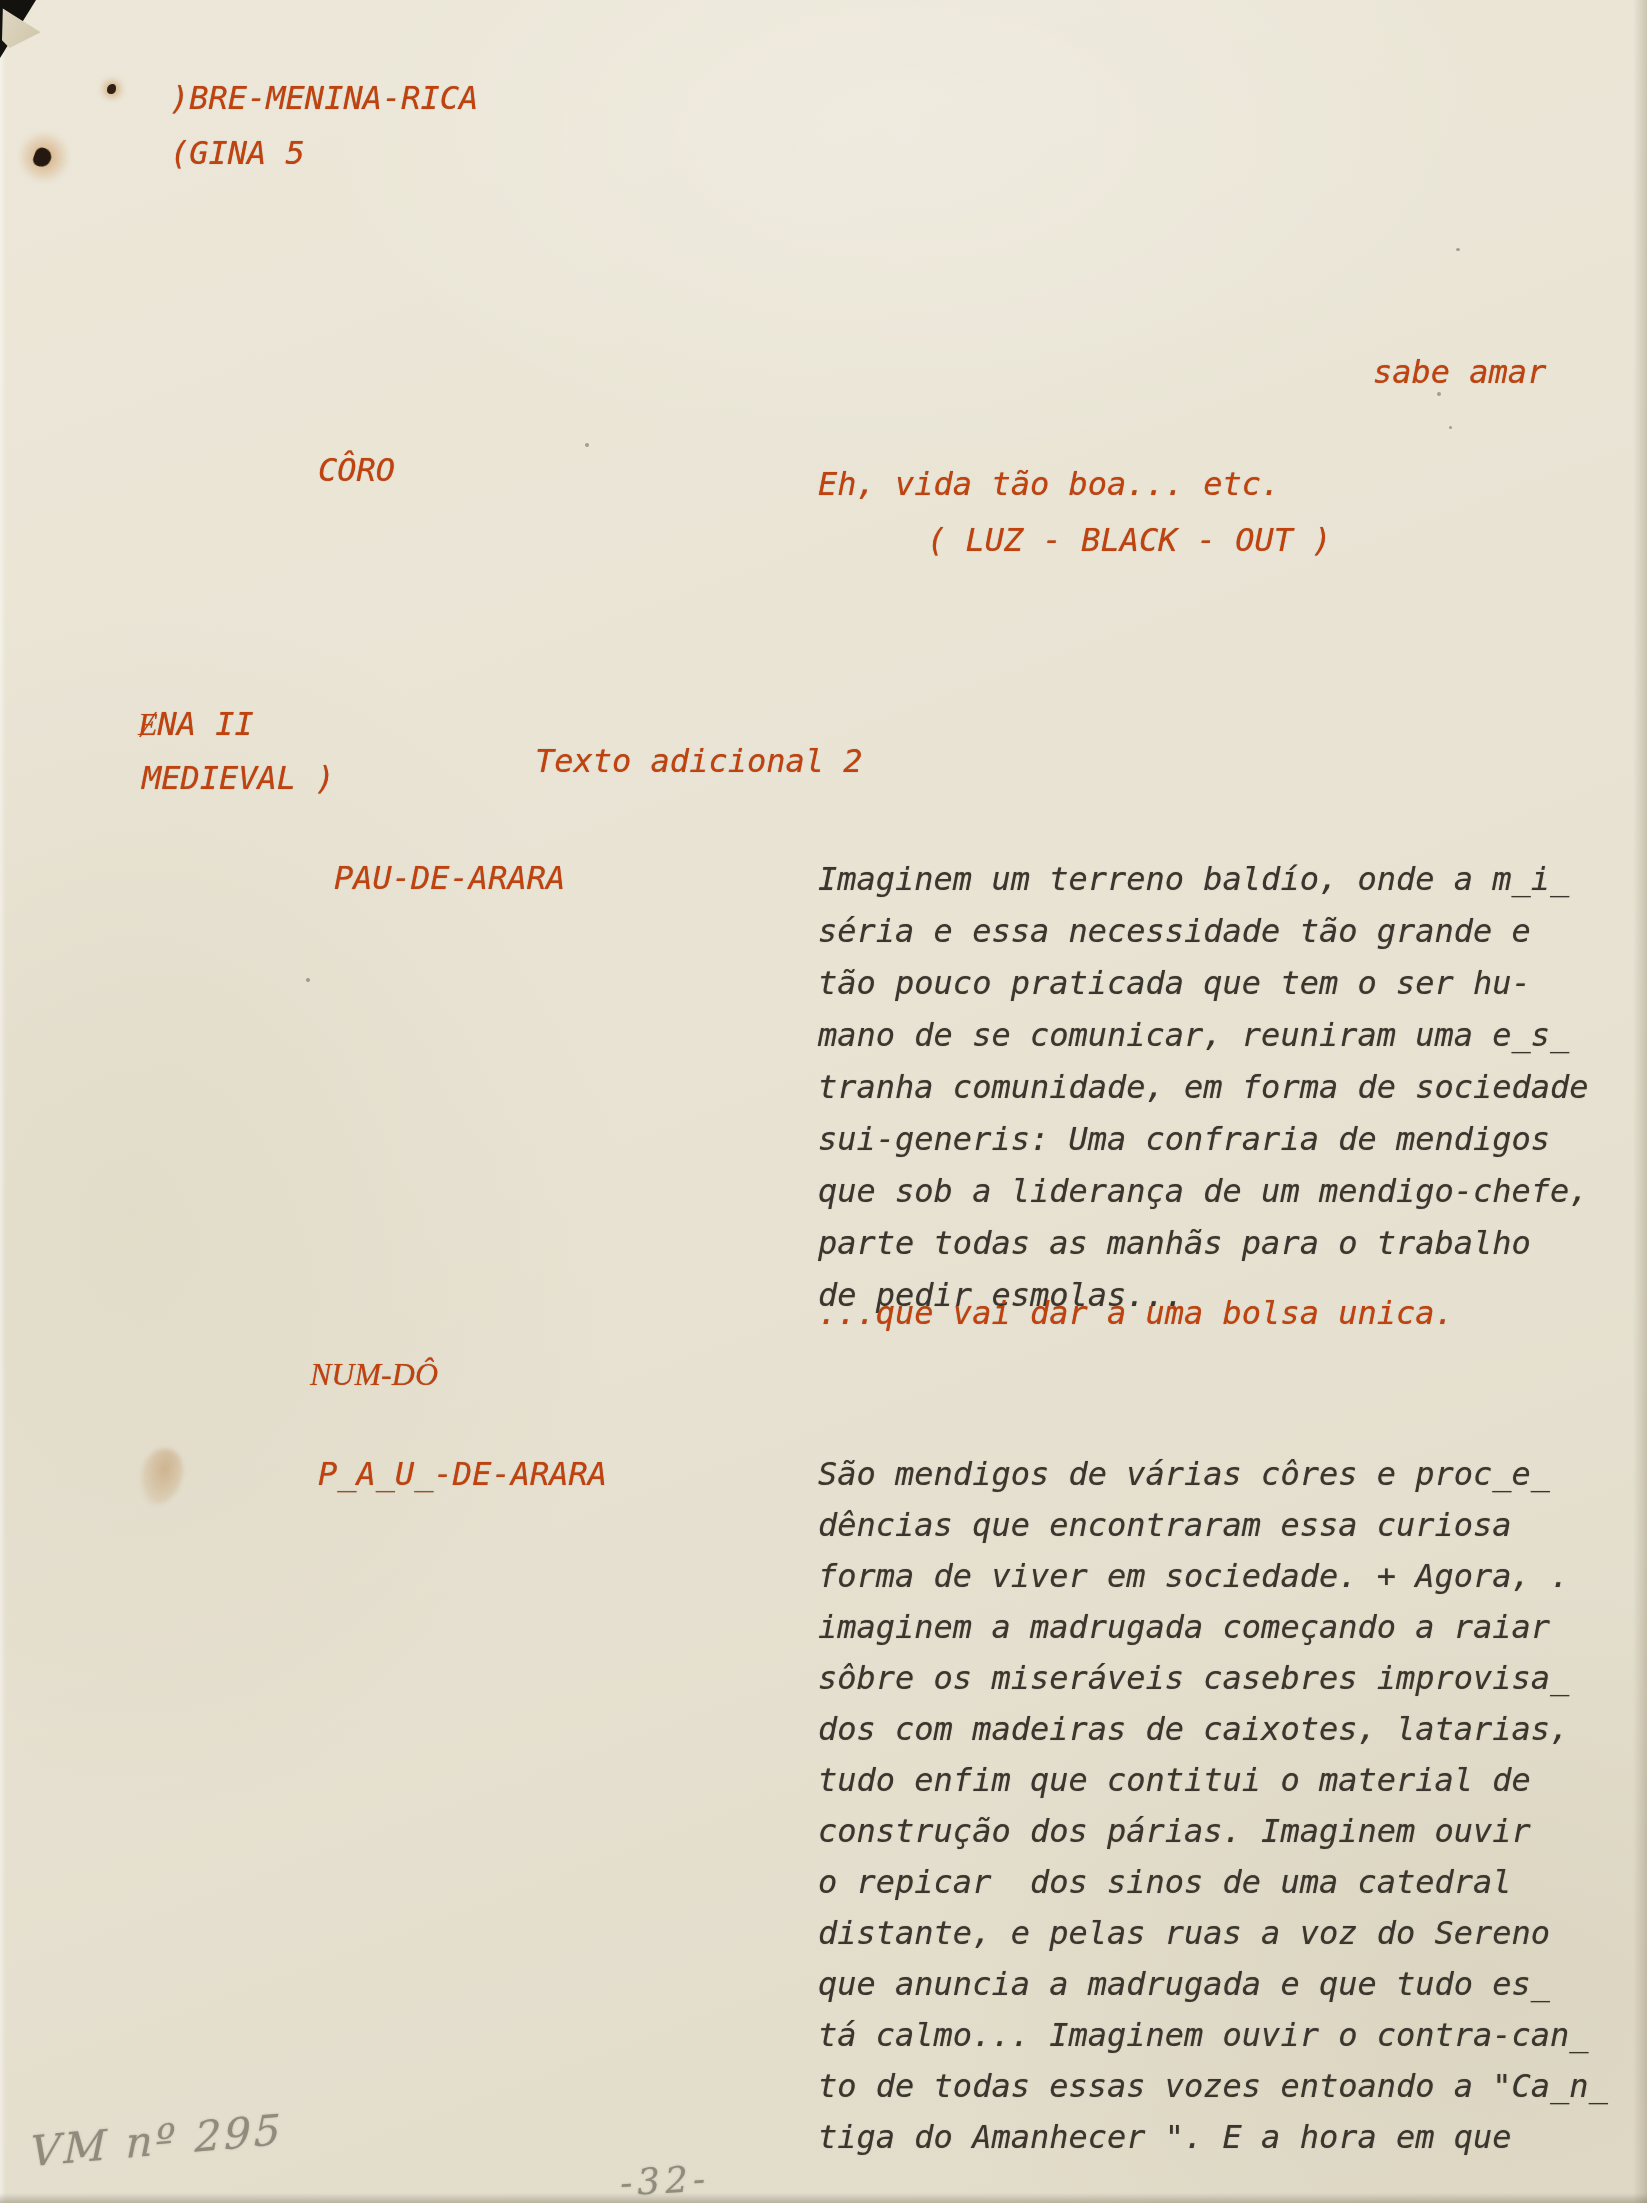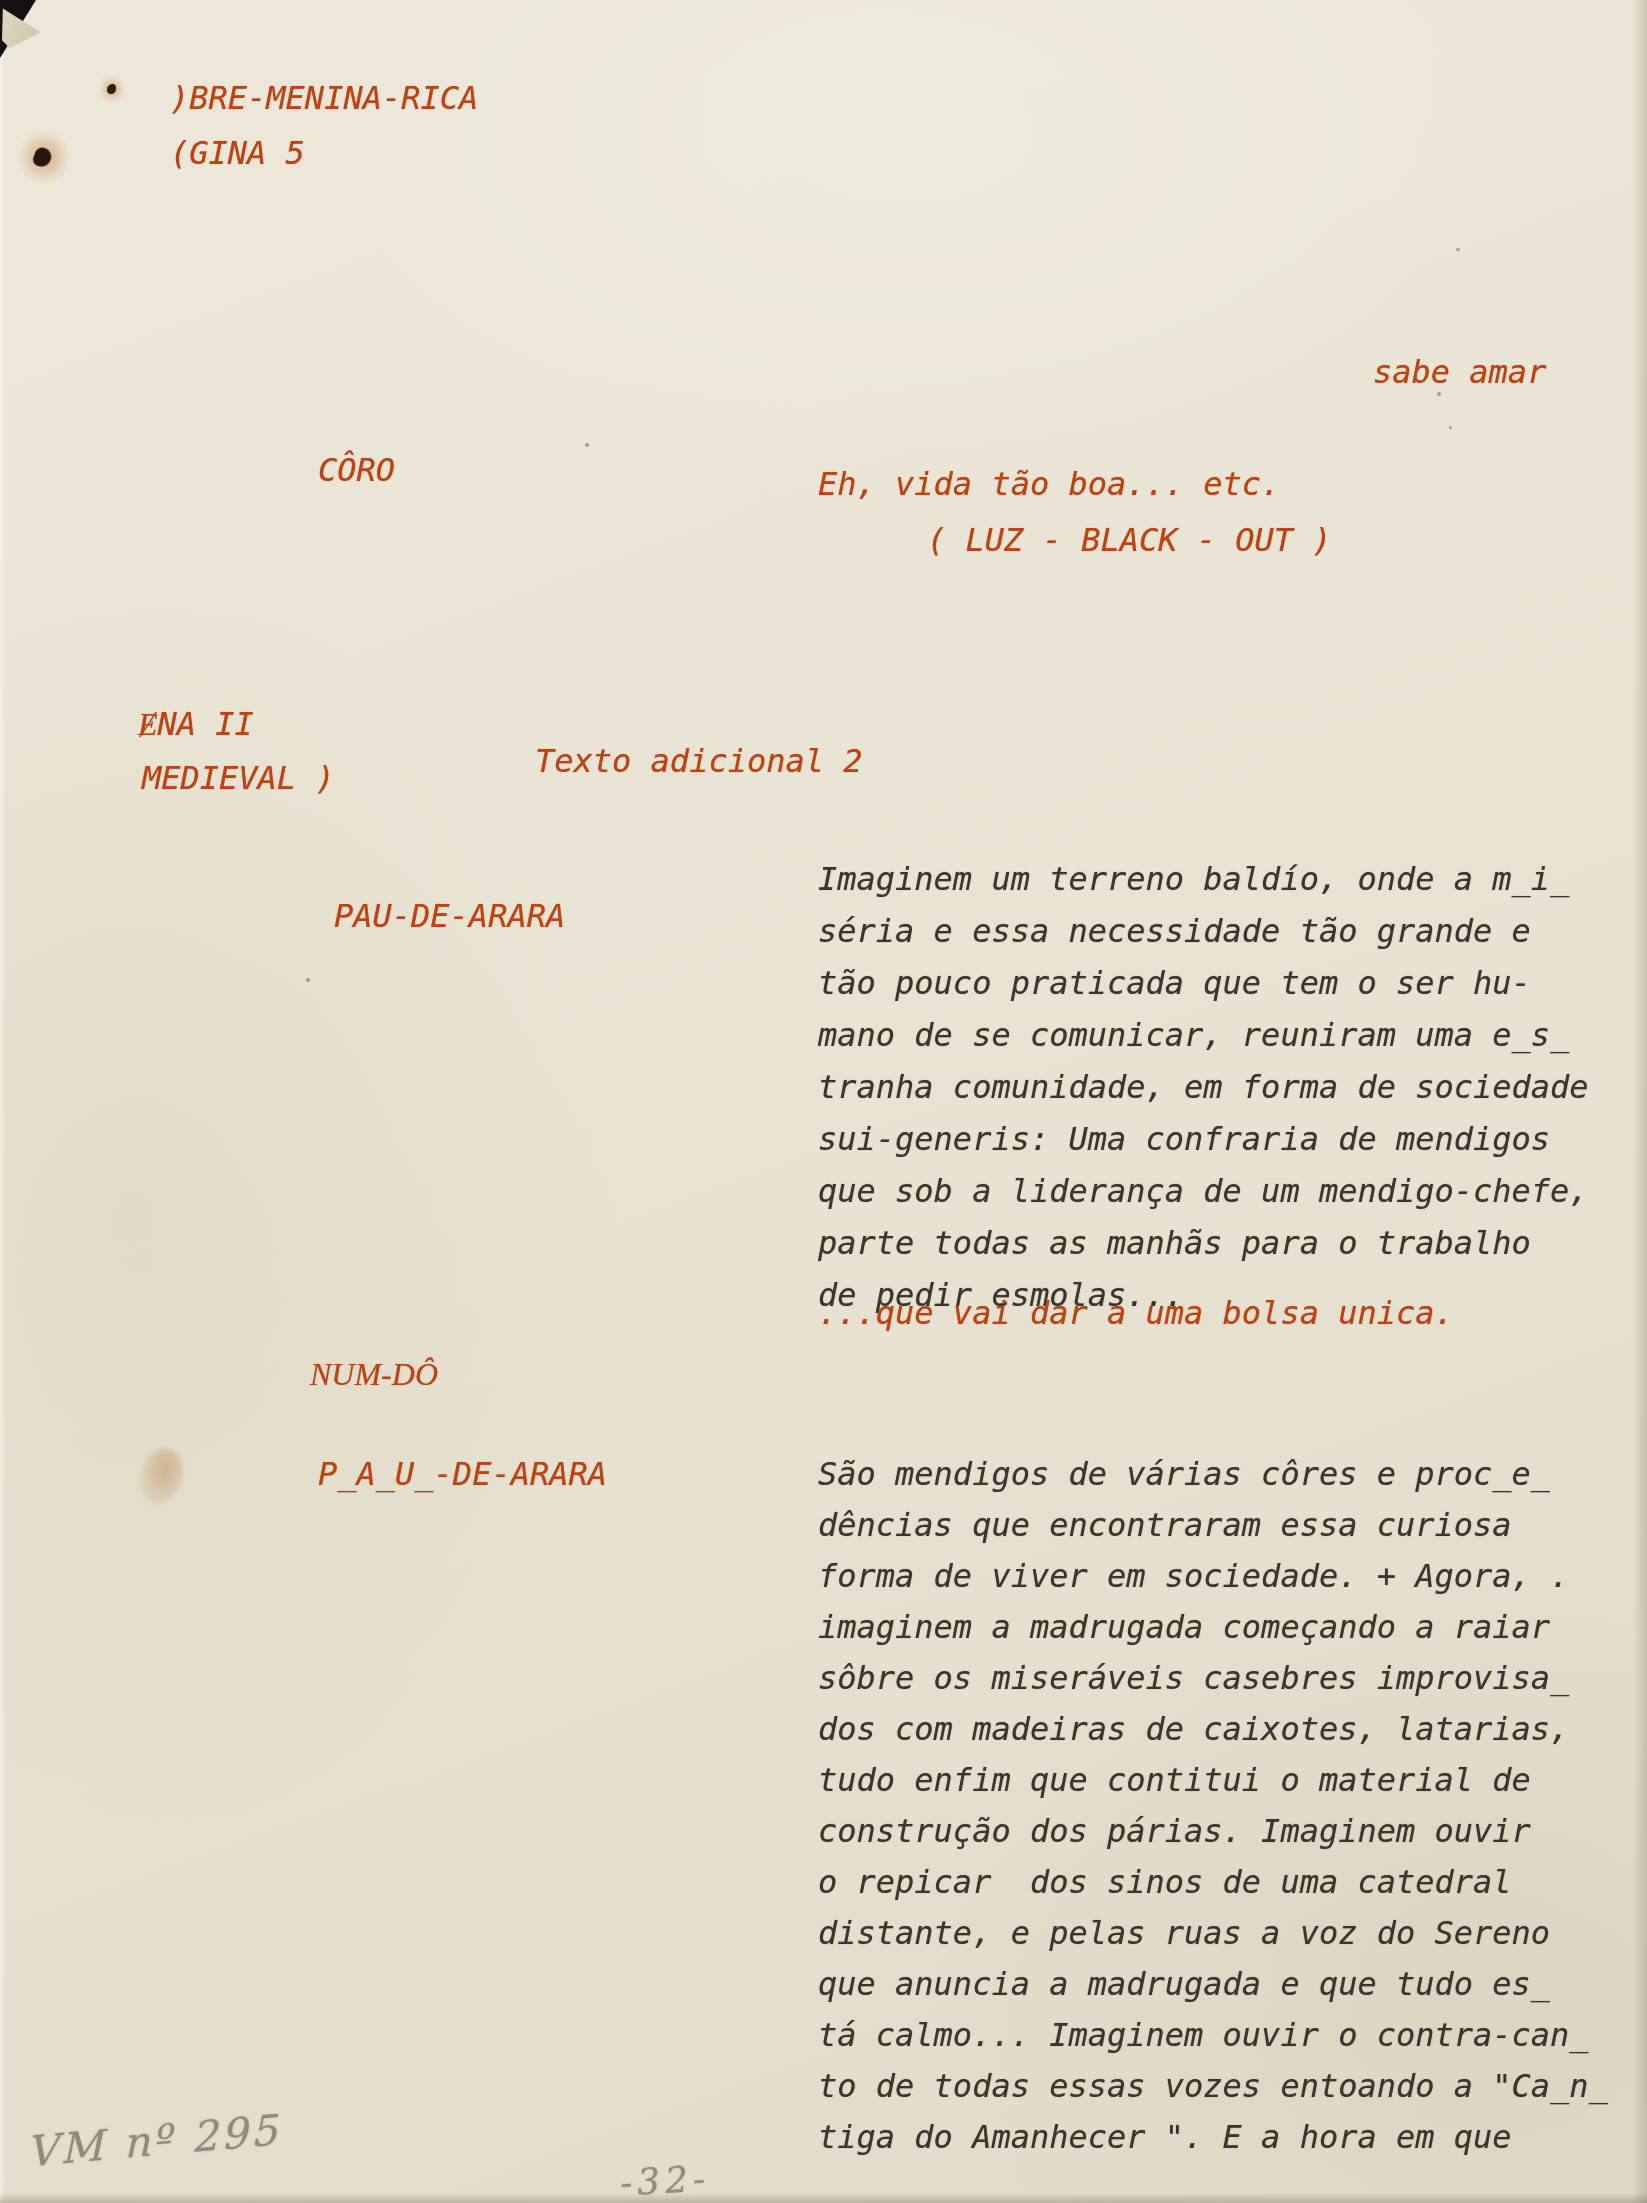--- a/index.html
+++ b/index.html
@@ -103,21 +103,21 @@
 <div class="tw" style="left:1373px;top:352px;">sabe amar</div>
 
 <div class="tw" style="left:318px;top:450px;text-align:right;">CÔRO</div>
 <div class="tw" style="left:818px;top:464px;">Eh, vida tão boa... etc.</div>
 <div class="tw" style="left:927px;top:520px;">( LUZ - BLACK - OUT )</div>
 
 <div class="tw" style="left:138px;top:704px;">ɆNA II</div>
 <div class="tw" style="left:535px;top:704px;margin-top:37px;">Texto adicional 2</div>
 <div class="tw" style="left:142px;top:758px;">MEDIEVAL )</div>
 
-<div class="tw" style="left:334px;top:858px;margin-top:38px;">PAU-DE-ARARA</div>
+<div class="tw" style="left:334px;top:858px;">PAU-DE-ARARA</div>
 <div class="tw-block" style="left:818px;top:853px;">Imaginem um terreno baldío, onde a m̲i̲
 séria e essa necessidade tão grande e
 tão pouco praticada que tem o ser hu-
 mano de se comunicar, reuniram uma e̲s̲
 tranha comunidade, em forma de sociedade
 sui-generis: Uma confraria de mendigos
 que sob a liderança de um mendigo-chefe,
 parte todas as manhãs para o trabalho
 de pedir esmolas...</div>
 

